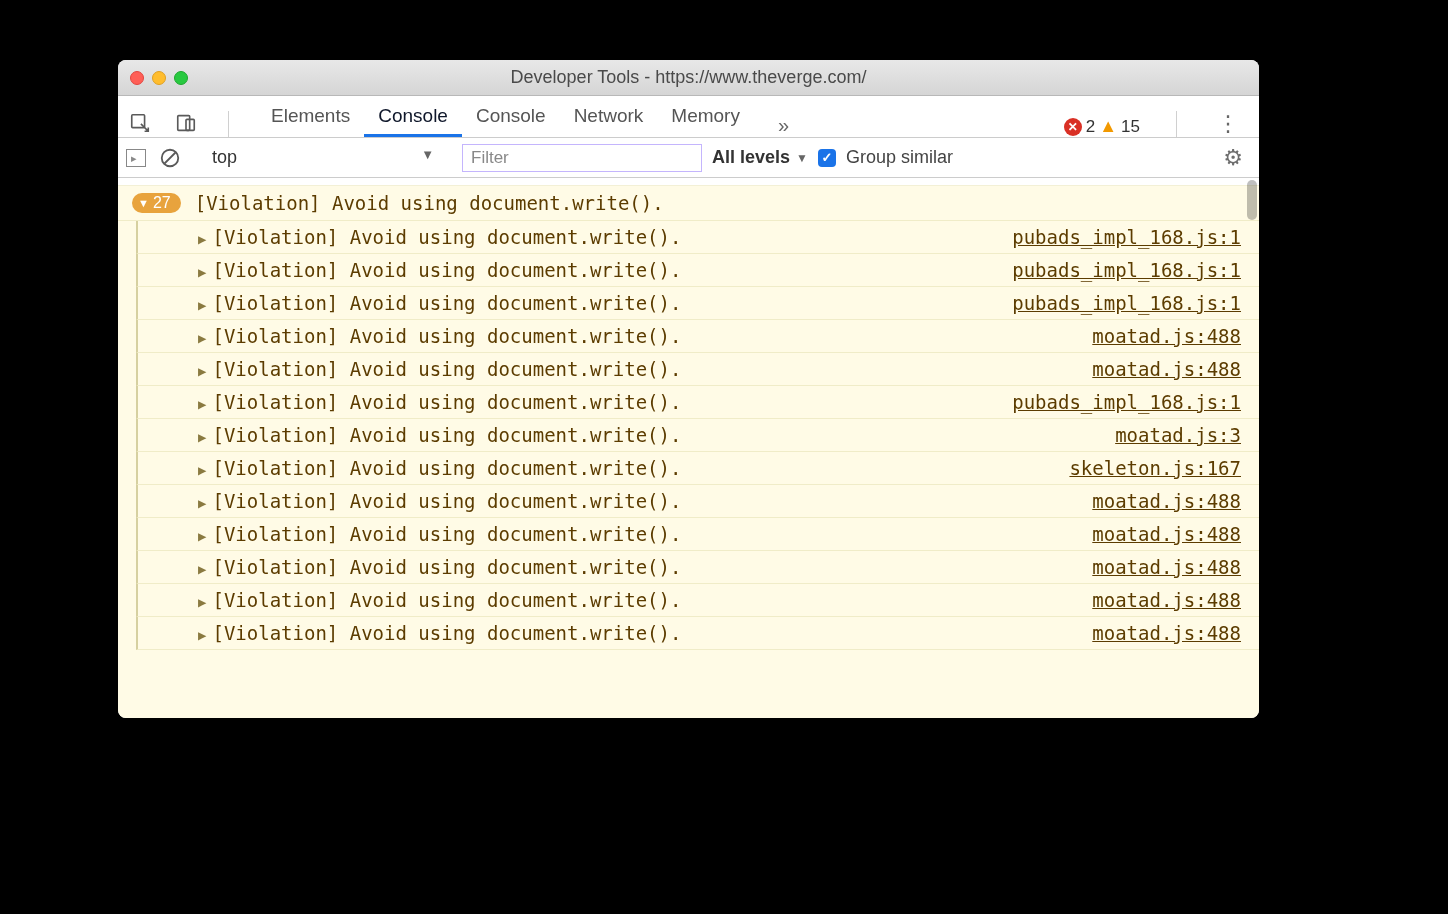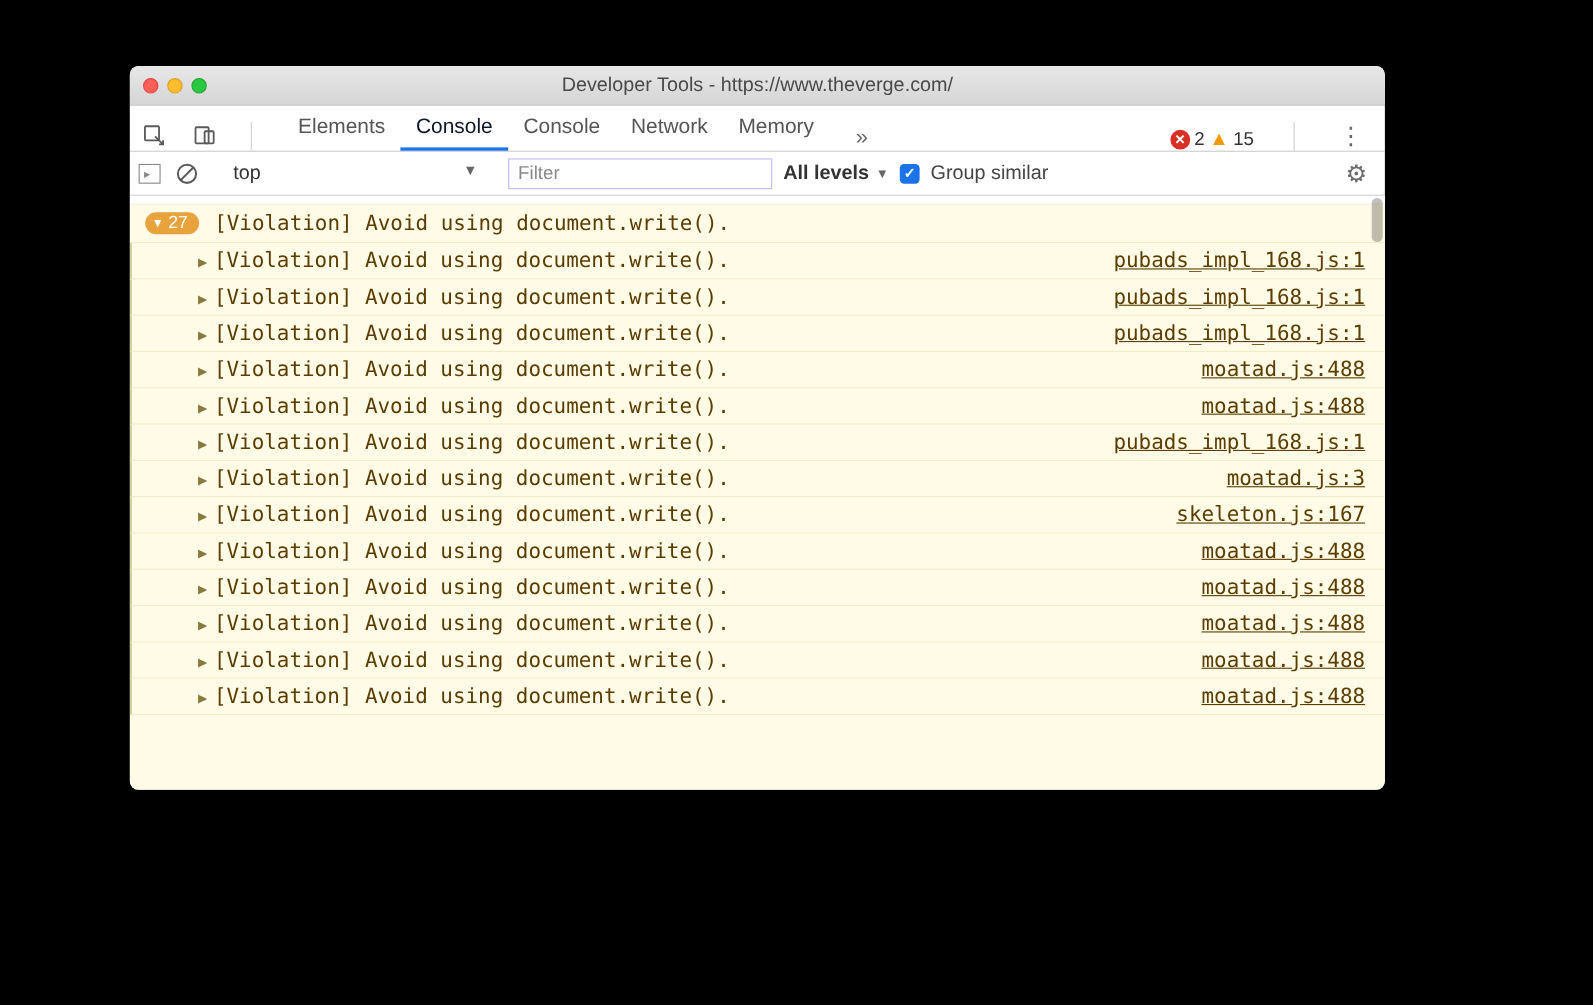--- a/index.html
+++ b/index.html
@@ -149,20 +149,21 @@
   .count-badge .tri2 { font-size:11px;}
   .group-header .msg { margin-left:14px; }
   .log-row {
     display:flex;
     align-items:center;
     justify-content:space-between;
     padding: 5px 18px 5px 60px;
     color:#5c3c00;
     border-bottom:1px solid #f0ecc8;
     border-left: 2px solid #d6d0a0;
+    margin-left: 18px;
   }
   .log-row .disc { color:#8a7a40; margin-right:6px; font-size:14px;}
   .log-row .src {
     text-decoration: underline;
     color:#5c3c00;
   }
   .scrollbar {
     position:absolute; right:2px; top:2px; width:10px; height:40px; background:rgba(0,0,0,0.25); border-radius:5px;
   }
 </style>

